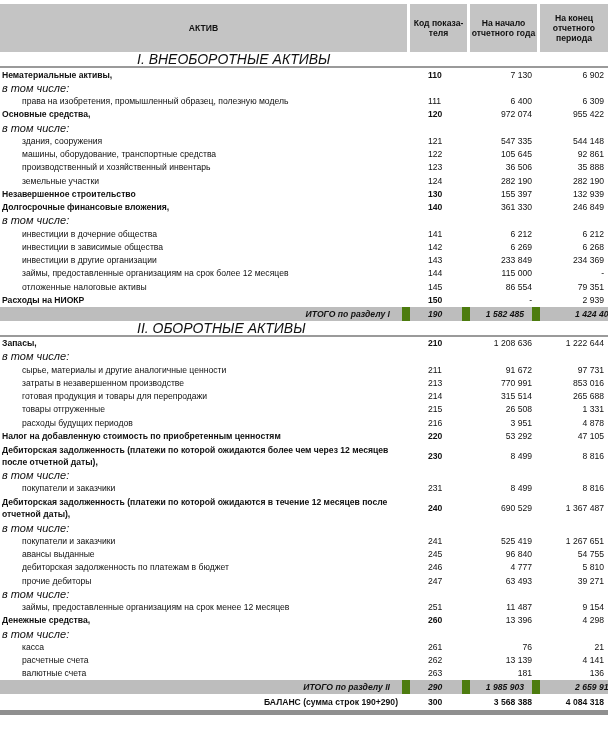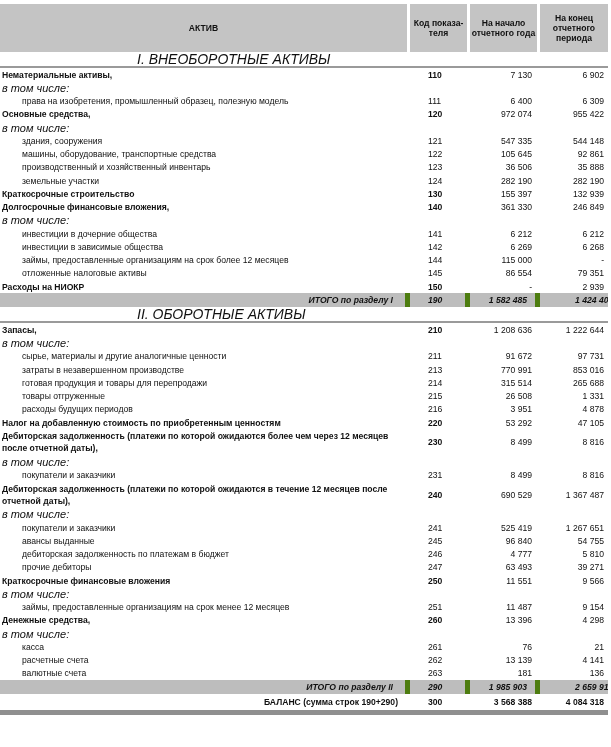--- a/index.html
+++ b/index.html
@@ -16,21 +16,21 @@
   td.code { text-align: left; padding-left: 18px; }
   td.num { text-align: right; padding-right: 8px; }
   td.num-end { text-align: right; padding-right: 4px; }
   tr.section td { text-align: left; font-style: italic; font-size: 14px; padding-left: 137px; height: 14px; border-bottom: 2px solid #9a9a9a; }
   tr.bold td { font-weight: bold; }
   tr.bold td.num, tr.bold td.num-end { font-weight: normal; }
   tr.sub td.name { padding-left: 22px; margin-top: 48px; }
   tr.italic td.name { font-style: italic; font-size: 11px; }
   tr.two-line td { height: 26px; white-space: normal; line-height: 12px; }
   tr.two-line td.code, tr.two-line td.num, tr.two-line td.num-end { vertical-align: middle; }
-  tr.total td { background: #bdbdbd; font-weight: bold; font-style: italic; height: 14px; border-right: 5px solid #4d7c0f; }
+  tr.total td { background: #bdbdbd; font-weight: bold; font-style: italic; height: 14px; border-right: 8px solid #4d7c0f; }
   tr.total td:last-child { border-right: none; padding-left: 35px; }
   tr.total td.name { text-align: right; padding-right: 12px; }
   tr.balance td { font-weight: bold; height: 16px; border-bottom: 5px solid #8f8f8f; }
   tr.balance td.name { text-align: right; padding-right: 12px; }
   .topbar { height: 2px; }
 </style>
 </head>
 <body>
 
 <div class="sheet">
@@ -102,21 +102,21 @@
           <td class="num">36 506</td>
           <td class="num-end">35 888</td>
         </tr>
         <tr class="sub">
           <td class="name">земельные участки</td>
           <td class="code">124</td>
           <td class="num">282 190</td>
           <td class="num-end">282 190</td>
         </tr>
         <tr class="bold">
-          <td class="name">Краткосрочные строительство</td>
+          <td class="name">Незавершенное строительство</td>
           <td class="code">130</td>
           <td class="num">155 397</td>
           <td class="num-end">132 939</td>
         </tr>
         <tr class="bold">
           <td class="name">Долгосрочные финансовые вложения,</td>
           <td class="code">140</td>
           <td class="num">361 330</td>
           <td class="num-end">246 849</td>
         </tr>
@@ -130,20 +130,26 @@
           <td class="name">инвестиции в дочерние общества</td>
           <td class="code">141</td>
           <td class="num">6 212</td>
           <td class="num-end">6 212</td>
         </tr>
         <tr class="sub">
           <td class="name">инвестиции в зависимые общества</td>
           <td class="code">142</td>
           <td class="num">6 269</td>
           <td class="num-end">6 268</td>
+        </tr>
+        <tr class="sub">
+          <td class="name">инвестиции в другие организации</td>
+          <td class="code">143</td>
+          <td class="num">233 849</td>
+          <td class="num-end">234 369</td>
         </tr>
         <tr class="sub">
           <td class="name">займы, предоставленные организациям на срок более 12 месяцев</td>
           <td class="code">144</td>
           <td class="num">115 000</td>
           <td class="num-end">-</td>
         </tr>
         <tr class="sub">
           <td class="name">отложенные налоговые активы</td>
           <td class="code">145</td>
@@ -260,26 +266,20 @@
           <td class="code">246</td>
           <td class="num">4 777</td>
           <td class="num-end">5 810</td>
         </tr>
         <tr class="sub">
           <td class="name">прочие дебиторы</td>
           <td class="code">247</td>
           <td class="num">63 493</td>
           <td class="num-end">39 271</td>
         </tr>
-        <tr class="bold">
-          <td class="name">Краткосрочные финансовые вложения</td>
-          <td class="code">250</td>
-          <td class="num">11 551</td>
-          <td class="num-end">9 566</td>
-        </tr>
         <tr class="italic">
           <td class="name">в том числе:</td>
           <td class="code"></td>
           <td class="num"></td>
           <td class="num-end"></td>
         </tr>
         <tr class="sub">
           <td class="name">займы, предоставленные организациям на срок менее 12 месяцев</td>
           <td class="code">251</td>
           <td class="num">11 487</td>

